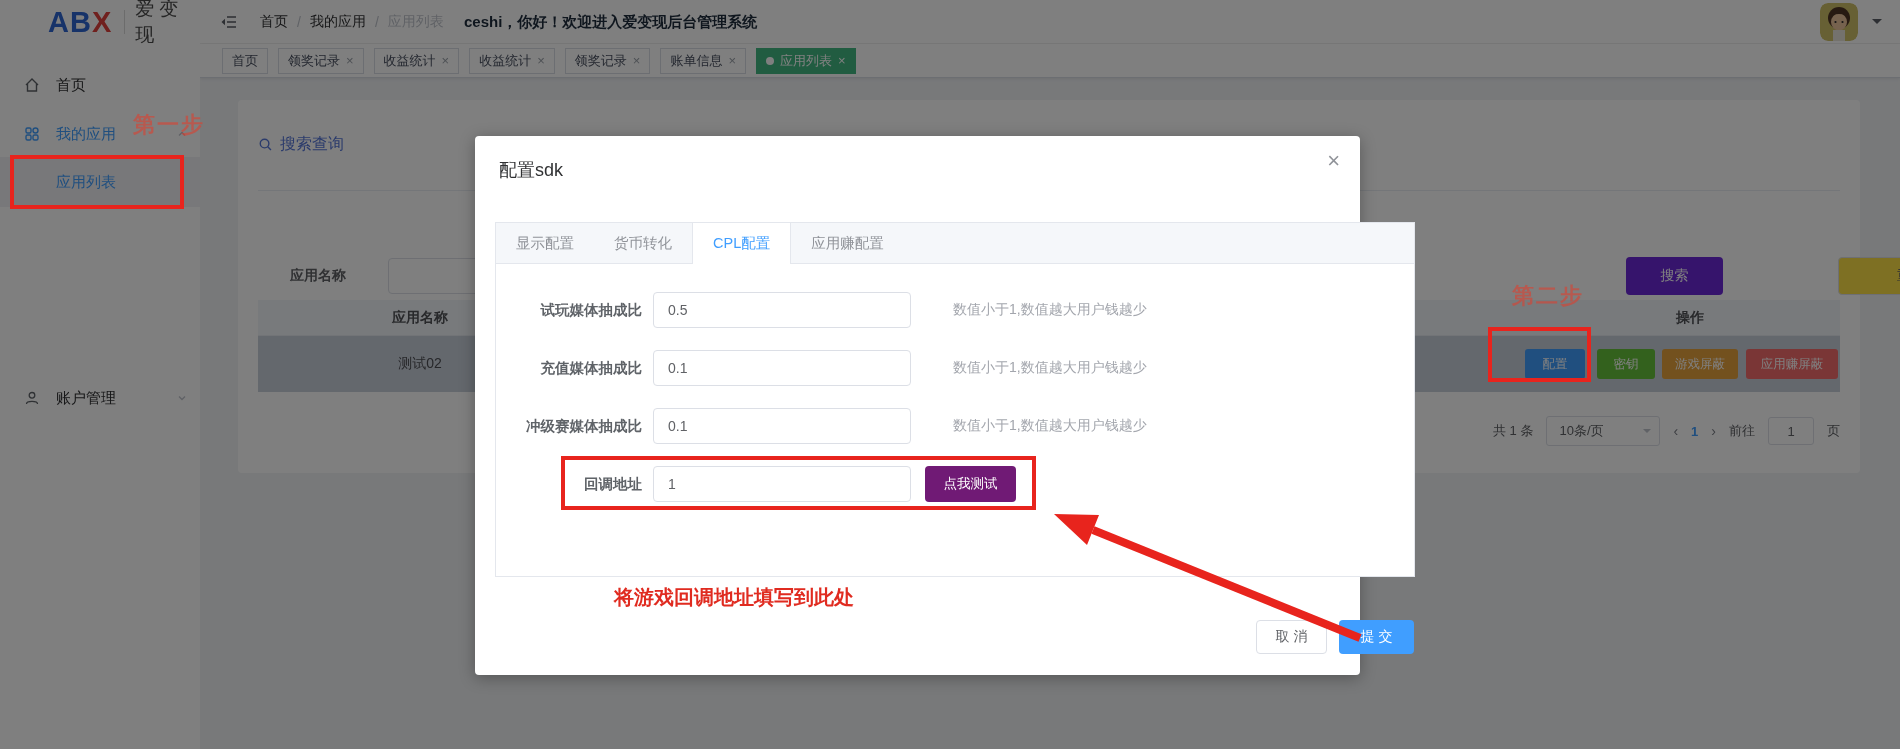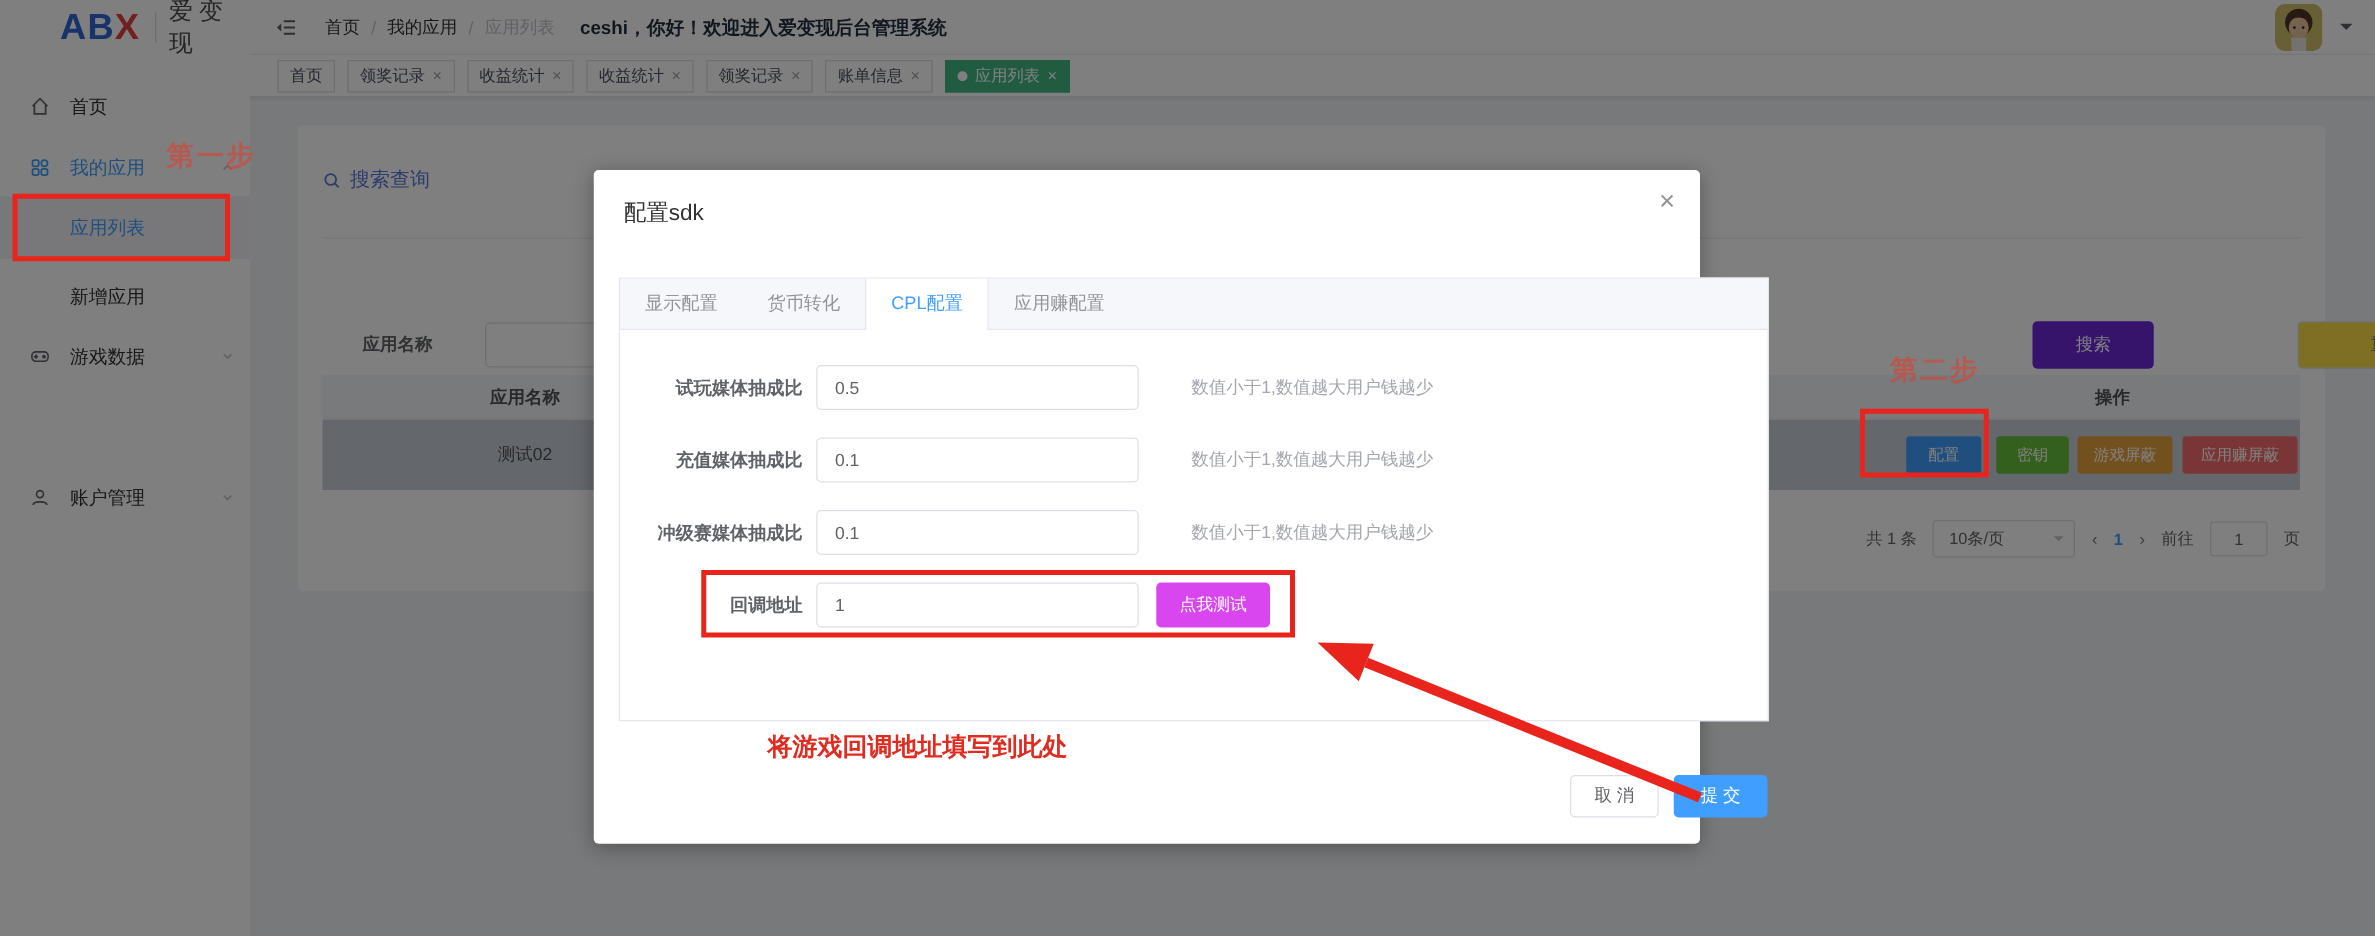--- a/index.html
+++ b/index.html
@@ -72,21 +72,21 @@
   .modal { position:absolute; left:475px; top:136px; width:885px; height:539px; background:#fff; border-radius:4px; box-shadow:0 3px 16px rgba(0,0,0,.3); z-index:40;padding-left:12px; }
   .modal-title { position:absolute; left:24px; top:22px; font-size:18px; color:#303133; }
   .modal-close { position:absolute; right:20px; top:14px; font-size:22px; color:#909399; cursor:pointer; line-height:1; }
   .card { position:absolute; left:20px; top:86px; width:920px; height:355px; border:1px solid #e4e7ed; background:#fff; }
   .tabbar { display:flex; align-items:flex-start; height:41px; background:#f5f7fa; border-bottom:1px solid #e4e7ed; }
   .mtab { height:40px; line-height:40px; padding:0 20px; font-size:14.5px; color:#909399; cursor:pointer; }
   .mtab.active { height:41px; background:#fff; color:#409eff; border-left:1px solid #e4e7ed; border-right:1px solid #e4e7ed; position:relative; z-index:2; }
   .frow-label { position:absolute; left:10px; width:136px; height:36px; display:flex; align-items:center; justify-content:flex-end; font-weight:700; color:#5f6368; font-size:14.5px; }
   .frow-input { position:absolute; left:157px; width:258px; height:36px; border:1px solid #dcdfe6; border-radius:4px; font-size:14px; color:#606266; padding:0 14px; outline:none; }
   .frow-hint { position:absolute; left:457px; height:36px; display:flex; align-items:center; color:#a3a6ad; font-size:14px; }
-  .btn-test { position:absolute; left:429px; width:91px; height:36px; background:#d946ef; color:#fff; font-size:13.5px; }
+  .btn-test { position:absolute; left:429px; width:91px; height:36px; background:#701a75; color:#fff; font-size:13.5px; }
   .callback-note { position:absolute; left:118px; top:320px; font-size:20px; font-weight:700; color:#e02b20; }
   .btn-cancel { position:absolute; left:781px; top:484px; width:71px; height:34px; background:#fff; border:1px solid #dcdfe6; color:#606266; font-size:14px; }
   .btn-submit { position:absolute; left:864px; top:484px; width:75px; height:34px; background:#409eff; color:#fff; font-size:14px; }
 
   
   .anno { position:absolute; left:0; top:0; width:1900px; height:749px; z-index:60; pointer-events:none; }
   .rbox { position:absolute; border:4px solid #e8241d; }
   .step-label { position:absolute; font-size:22px; font-weight:700; color:rgba(224,62,45,.58); letter-spacing:2px; }
   svg.arrow { position:absolute; left:0; top:0; width:1900px; height:749px; }
 </style>
@@ -123,39 +123,21 @@
     <span class="mi-caret">
       <svg width="12" height="12" viewBox="0 0 16 16" fill="none" stroke="#c0c4cc" stroke-width="1.8">
           <polyline points="4,10 8,6 12,10"></polyline>
         </svg>
     </span>
   </div>
 
   <div class="submenu-item active" style="top:157px">
     <span class="mi-label">应用列表</span>
   </div>
-  <div class="submenu-item" style="top:212px">
-    <span class="mi-label">新增应用</span>
-  </div>
-
-  <div class="menu-item" style="top:263px">
-    <span class="mi-icon">
-      <svg width="16" height="16" viewBox="0 0 16 16" fill="none" stroke="#5f6368" stroke-width="1.3">
-          <rect x="1.5" y="4.5" width="13" height="7.5" rx="3.2"></rect>
-          <path d="M4.8 6.6 V10 M3.1 8.3 H6.5"></path>
-          <circle cx="11.2" cy="8.3" r="0.9"></circle>
-        </svg>
-    </span>
-    <span class="mi-label">游戏数据</span>
-    <span class="mi-caret">
-      <svg width="12" height="12" viewBox="0 0 16 16" fill="none" stroke="#c0c4cc" stroke-width="1.8">
-          <polyline points="4,6 8,10 12,6"></polyline>
-        </svg>
-    </span>
-  </div>
+
 
 
   <div class="menu-item" style="top:376px">
     <span class="mi-icon">
       <svg width="16" height="16" viewBox="0 0 16 16" fill="none" stroke="#5f6368" stroke-width="1.3">
           <circle cx="8" cy="5.3" r="2.8"></circle>
           <path d="M2.5 14 C2.5 10.6 13.5 10.6 13.5 14"></path>
         </svg>
     </span>
     <span class="mi-label">账户管理</span>

